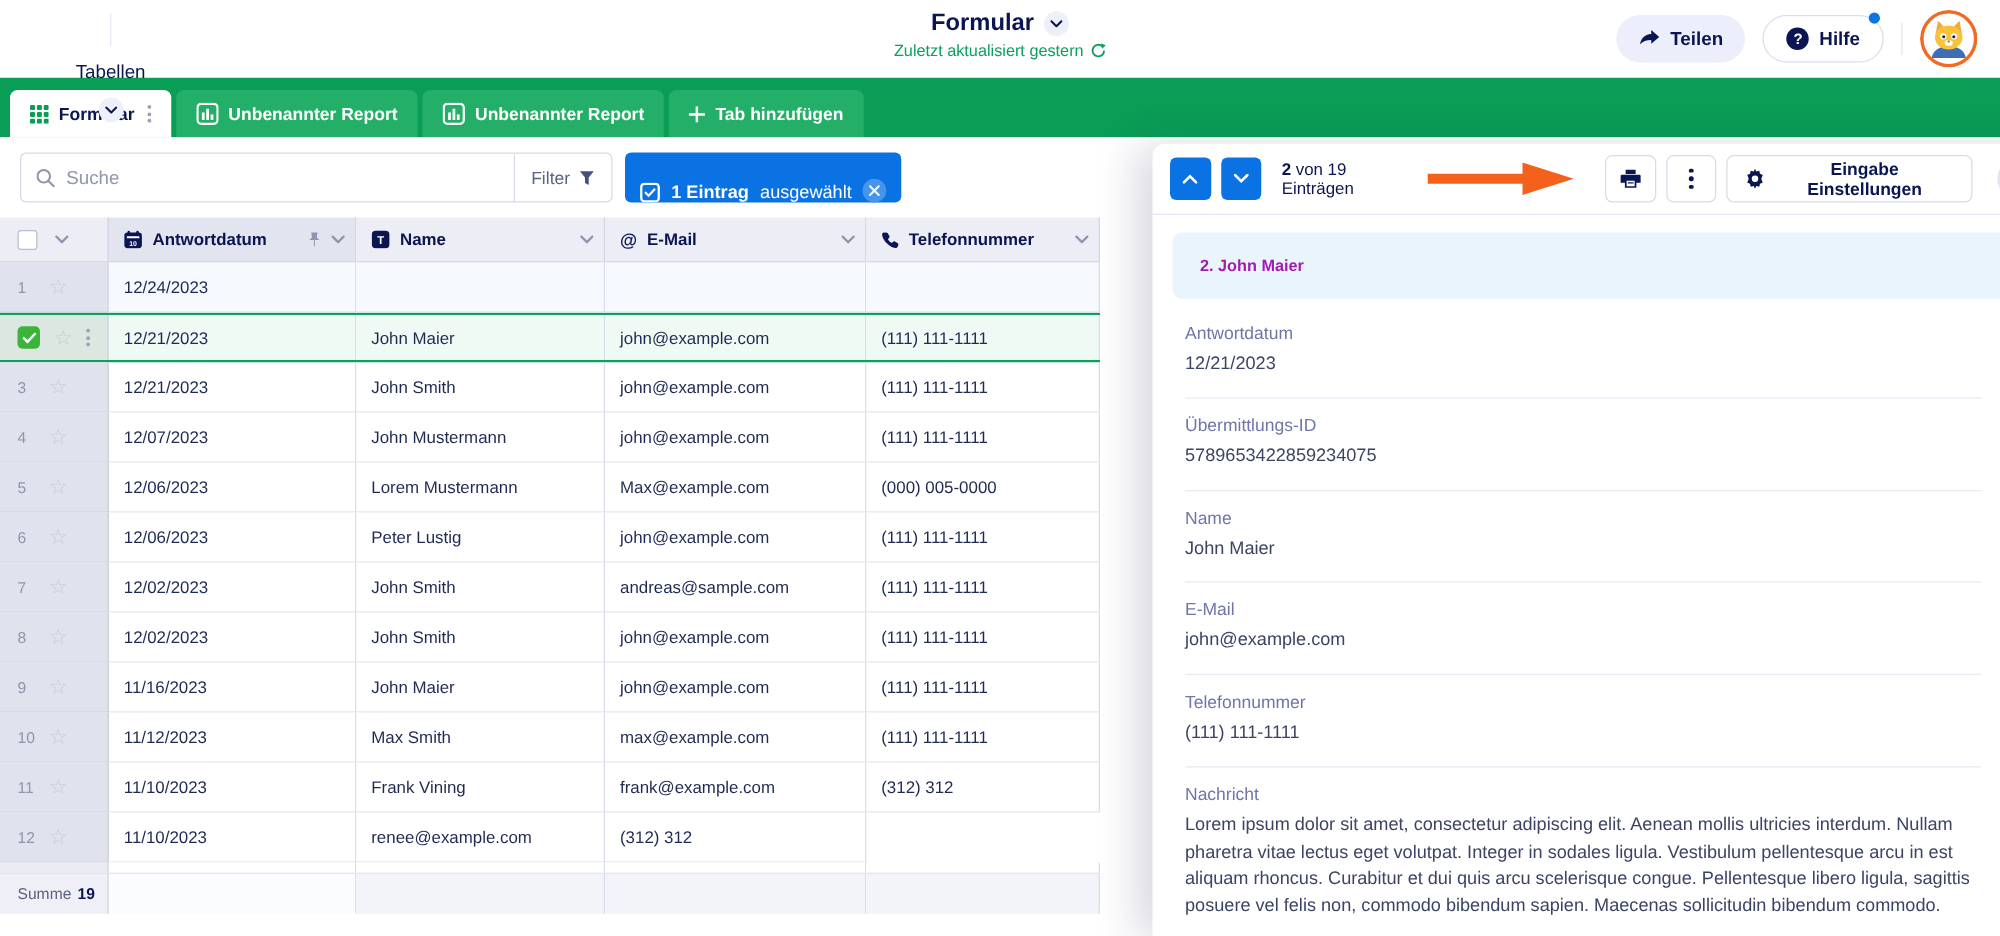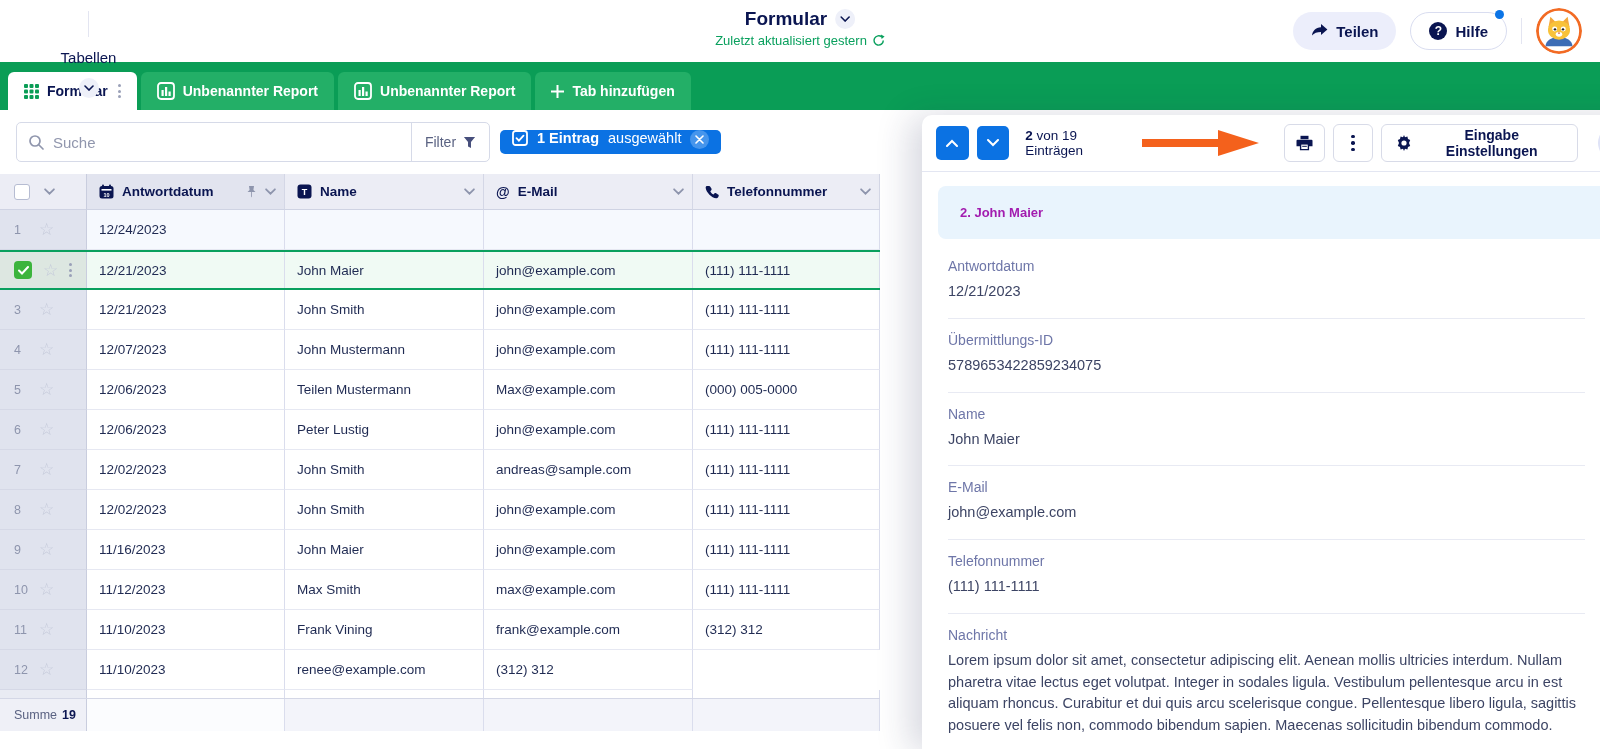--- a/index.html
+++ b/index.html
@@ -40,21 +40,21 @@
 
   
   .main { position:relative; height:639px; background:#fff; }
   .toolbar { height:64px; display:flex; align-items:center; padding:0 16px; gap:10px; background:#fff; }
   .search-wrap { display:flex; align-items:stretch; width:474px; height:40px; border:1px solid #d6dae8; border-radius:5px; background:#fff; }
   .search-left { flex:1; display:flex; align-items:center; gap:9px; padding:0 12px; }
   .search-left input { border:none; outline:none; flex:1; font-size:15px; font-family:"Liberation Sans",sans-serif; color:#0a1551; background:transparent; }
   .search-left input::placeholder { color:#9096ad; }
   .filter-seg { width:78px; border-left:1px solid #d6dae8; display:flex; align-items:center; justify-content:center; gap:7px;
                 font-size:14px; color:#5a6282; cursor:pointer; }
-  .sel-btn { height:24px; background:var(--c-blue,#0b72e3); border-radius:5px; display:flex; align-items:flex-start; gap:9px;
+  .sel-btn { height:40px; background:var(--c-blue,#0b72e3); border-radius:5px; display:flex; align-items:flex-end; gap:9px;
              padding:0 12px; color:#fff; font-size:14.5px; cursor:pointer; }
   .sel-btn b { font-weight:bold; }
   .x-circle { width:19px; height:19px; border-radius:50%; background:#4695ec; display:flex; align-items:center; justify-content:center; }
   .select-all { height:40px; border-radius:5px; background:#ddedfd; color:var(--c-blue,#0b72e3); font-size:15px;
                 display:flex; align-items:center; padding:0 16px; cursor:pointer; }
 
   
   .tablewrap { position:absolute; top:64px; left:0; width:880px; }
   .trow { display:grid; grid-template-columns:87px 198px 199px 209px 187px; }
   .thead { height:36px; }
@@ -455,21 +455,21 @@
 
             <span class="row-num">5</span>
             <span class="star">☆</span>
             <span class="dots3">
               <i></i>
               <i></i>
               <i></i>
             </span>
           </div>
           <div class="cell">12/06/2023</div>
-          <div class="cell">Teilen Mustermann</div>
+          <div class="cell">Lorem Mustermann</div>
           <div class="cell">Max@example.com</div>
           <div class="cell">(000) 005-0000</div>
         </div>
 
         <div class="trow row">
           <div class="gutter">
 
             <span class="row-num">6</span>
             <span class="star">☆</span>
             <span class="dots3">

